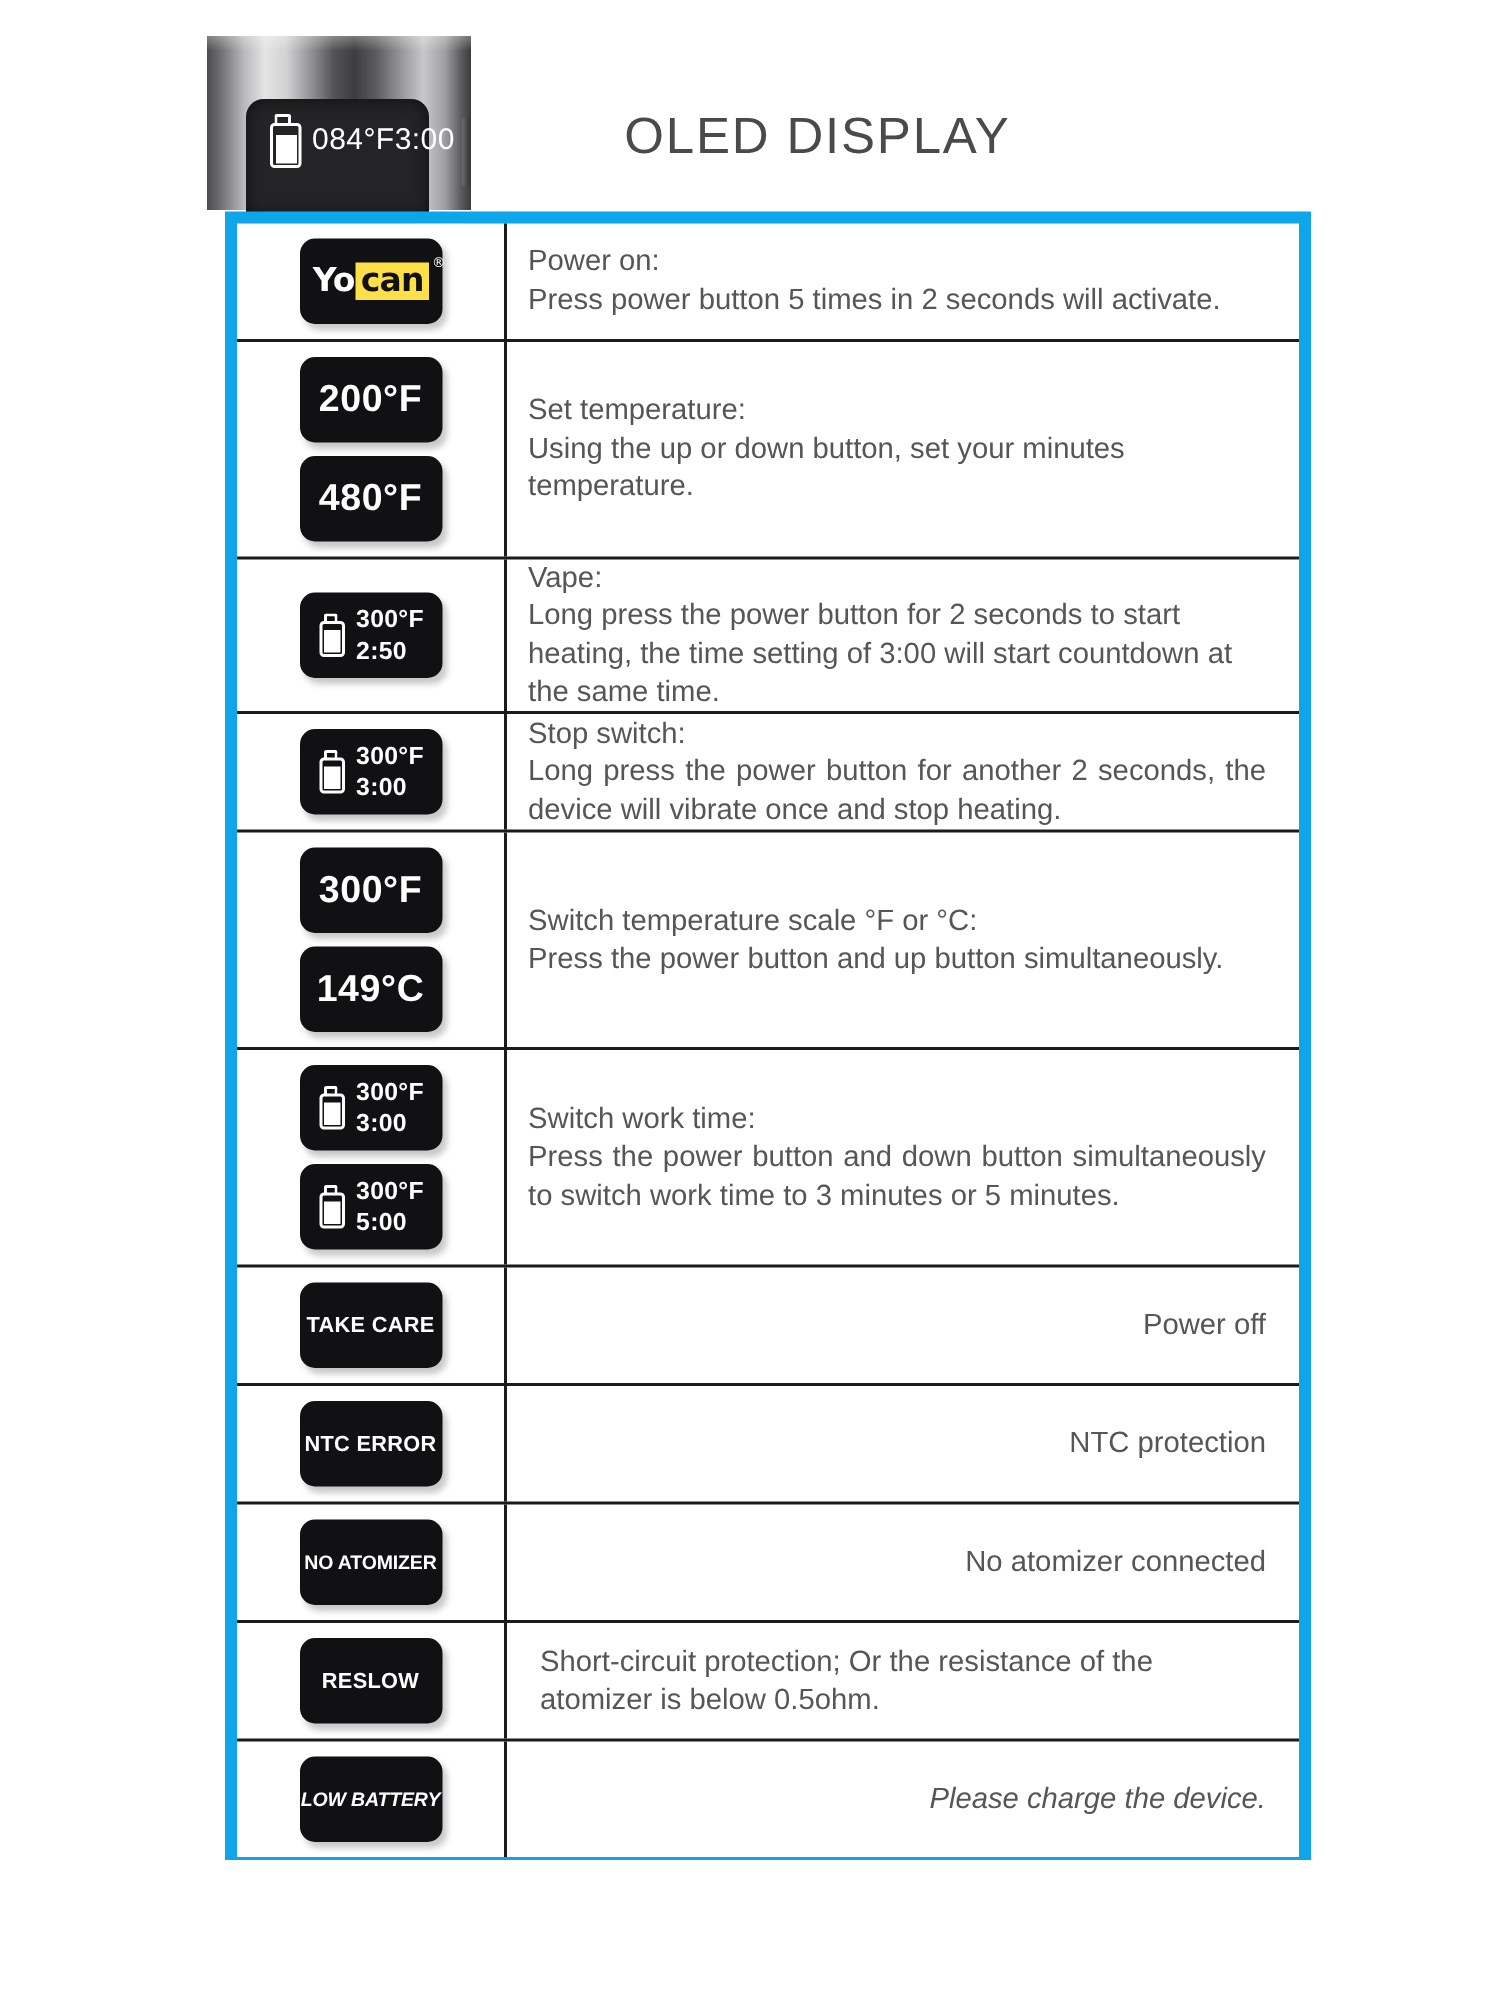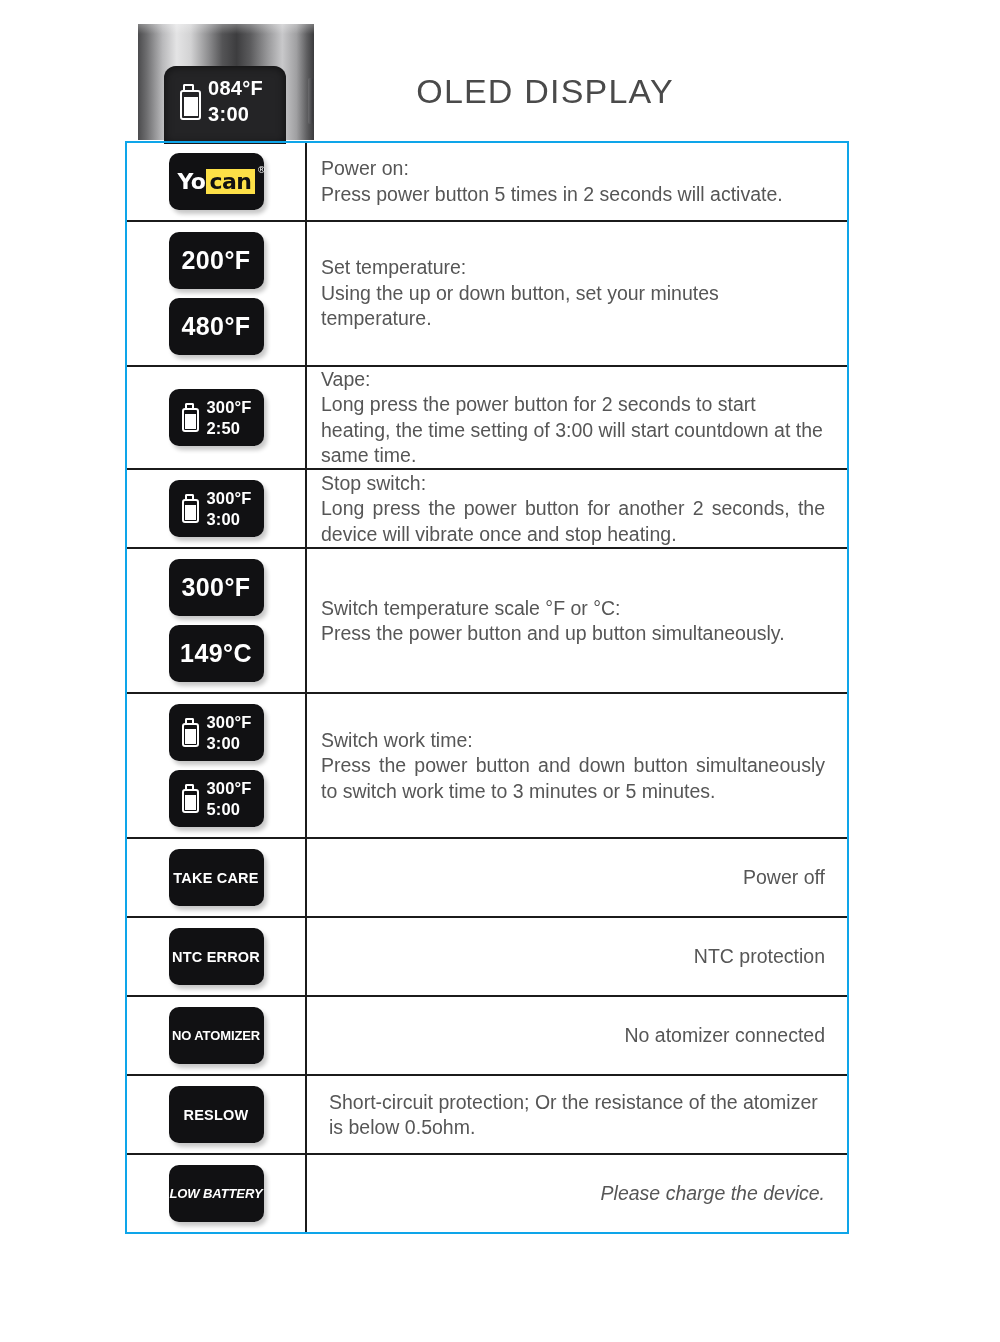--- a/index.html
+++ b/index.html
@@ -73,23 +73,22 @@
   .oled-inner {
     position: absolute;
     left: 16px;
     top: 10px;
     display: flex;
     align-items: center;
     gap: 7px;
   }
   .oled-readout {
     display: flex;
-    flex-direction: column;
     color: #fff;
-    font-weight: bold;
+    font-weight: normal;
     font-size: 20px;
     line-height: 1.28;
     letter-spacing: 0.3px;
   }
 
   
   .batt {
     position: relative;
     width: 21px;
     height: 36px;
@@ -135,24 +134,24 @@
     text-align: center;
     font-size: 34px;
     color: #4a4a4a;
     letter-spacing: 1.2px;
     font-weight: normal;
   }
 
   
   .table {
     position: absolute;
-    left: 125px;
+    left: 150px;
     top: 141px;
     width: 724px;
-    border: 2px solid #0ea5e9;
+    border: 8px solid #0ea5e9;
     border-bottom-width: 2px;
     box-sizing: border-box;
   }
   .row {
     display: flex;
     border-bottom: 2px solid #1b1b1b;
     box-sizing: border-box;
   }
   .row:last-child { border-bottom: none; font-style: italic; }
   .cell-icon {

